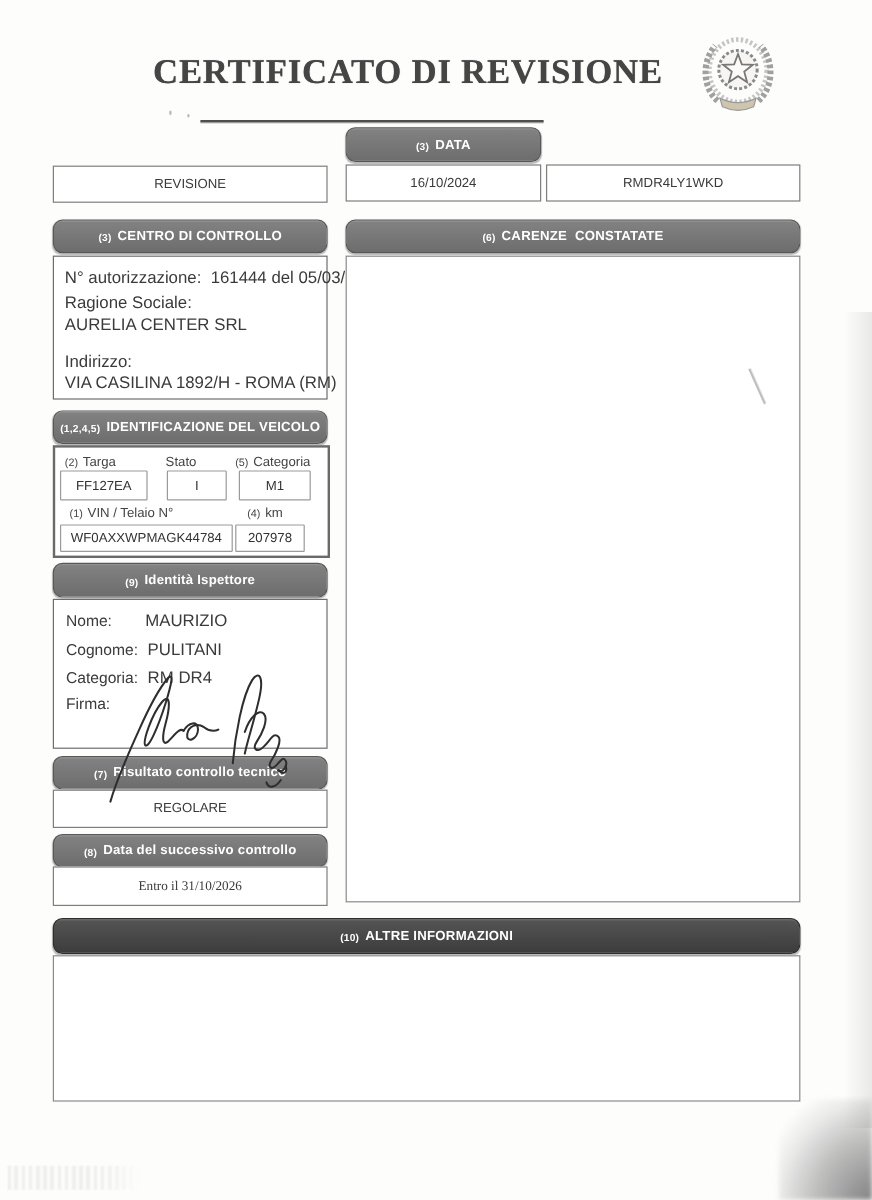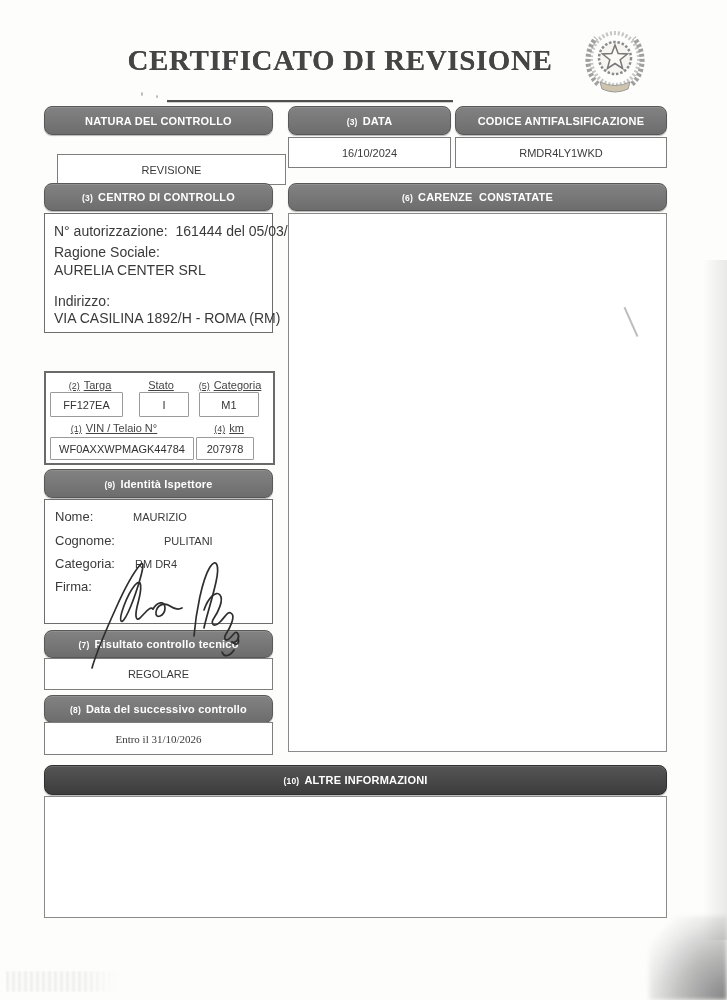--- a/index.html
+++ b/index.html
@@ -22,28 +22,28 @@
   .banner.dark{background:linear-gradient(180deg,#555555,#3c3c3c);border-color:#2f2f2f;}
   .banner .bnum{font-size:8.5px;margin-right:5px;position:relative;top:1px;}
   .banner .blabel{white-space:pre-wrap;}
   
   .vbox{background:#fff;border:1.5px solid #7e7e7e;display:flex;align-items:center;
         justify-content:center;font-size:11px;color:#3a3a3a;}
   .bigbox{background:#fff;border:1.5px solid #8a8a8a;}
   
   .centro-line{position:absolute;left:9px;font-size:14px;color:#3a3a3a;white-space:pre;}
   
-  .flabel{position:absolute;font-size:11px;color:#444;text-align:center;white-space:pre;text-decoration:underline;}
+  .flabel{position:absolute;font-size:11px;color:#444;white-space:pre;}
   .flabel .bnum2{font-size:9px;margin-right:4px;}
   .input{position:absolute;background:#fff;border:1px solid #9a9a9a;border-radius:1px;
          display:flex;align-items:center;justify-content:center;font-size:11px;color:#333;}
   
   .irow{position:absolute;left:10px;display:flex;align-items:baseline;}
   .ilabel{font-size:13px;color:#3a3a3a;min-width:58px;display:inline-block;}
-  .ivalue{font-size:11px;color:#3a3a3a;margin-left:20px;}
+  .ivalue{font-size:14px;color:#3a3a3a;margin-left:8px;}
   
   .crease{left:630px;top:306px;width:1.5px;height:32px;background:rgba(90,90,90,.4);
           transform:rotate(-24deg);filter:blur(.4px);}
   .right-band{right:0;top:260px;width:24px;height:680px;
               background:linear-gradient(to right,rgba(255,255,255,0),rgba(140,140,140,.18));}
   .corner-smudge{right:0;bottom:0;width:78px;height:84px;filter:blur(2px);
        background:radial-gradient(ellipse at 105% 105%,rgba(70,70,70,.7),rgba(115,115,115,.45) 45%,rgba(160,160,160,.2) 70%,rgba(0,0,0,0) 86%);}
   .watermark{left:6px;top:971px;width:112px;height:21px;opacity:.32;filter:blur(.8px);
        background:repeating-linear-gradient(90deg,#cfcfcf 0 3px,rgba(0,0,0,0) 3px 6px);
        -webkit-mask-image:linear-gradient(90deg,#000 70%,transparent);
@@ -63,38 +63,32 @@
       <ellipse cx="31" cy="33" rx="24" ry="26" fill="none" stroke="#a0a0a0" stroke-width="4" stroke-dasharray="2 2" opacity=".6"></ellipse>
       <circle cx="31" cy="32" r="16" fill="#f7f5f1" stroke="#8a8a8a" stroke-width="2.5" stroke-dasharray="2.5 1.8"></circle>
       <polygon points="31,19 34.2,27.6 43.4,28 36.2,33.7 38.6,42.5 31,37.5 23.4,42.5 25.8,33.7 18.6,28 27.8,27.6" fill="#fbfaf6" stroke="#777777" stroke-width="1.5"></polygon>
       <path d="M16,56 Q31,63 46,56 L44,63 Q31,69 18,63 Z" fill="#cfc4ad" stroke="#9a9a9a" stroke-width="1"></path>
     </svg>
   </div>
   <div class="abs title-underline"></div>
   <div class="abs speck" style="left:141px;top:92px;width:2px;height:4px;"></div>
   <div class="abs speck" style="left:156px;top:95px;width:2px;height:3px;"></div>
 
-  <div class="abs banner" style="left:44px;top:106px;width:227px;height:27px;">
-    <span class="blabel">NATURA DEL CONTROLLO</span>
-  </div>
-  <div class="abs vbox" style="left:44px;top:154px;width:227px;height:29px;margin-left:13px;">
+  <div class="abs vbox" style="left:44px;top:138px;width:227px;height:29px;">
     <span>REVISIONE</span>
   </div>
 
   <div class="abs banner" style="left:288px;top:106px;width:161px;height:27px;">
     <span class="bnum">(3)</span>
     <span class="blabel">DATA</span>
   </div>
   <div class="abs vbox" style="left:288px;top:137px;width:161px;height:29px;">
     <span>16/10/2024</span>
   </div>
 
-  <div class="abs banner" style="left:455px;top:106px;width:210px;height:27px;">
-    <span class="blabel">CODICE ANTIFALSIFICAZIONE</span>
-  </div>
   <div class="abs vbox" style="left:455px;top:137px;width:210px;height:29px;">
     <span>RMDR4LY1WKD</span>
   </div>
 
   <div class="abs banner" style="left:44px;top:183px;width:227px;height:26px;">
     <span class="bnum">(3)</span>
     <span class="blabel">CENTRO DI CONTROLLO</span>
   </div>
   <div class="abs bigbox" style="left:44px;top:213px;width:227px;height:118px;border-color:#6d6d6d;">
     <div class="centro-line" style="top:9px;"><span>N° autorizzazione:</span>  <span>161444 del 05/03/2024</span></div>
@@ -105,20 +99,24 @@
   </div>
 
   <div class="abs banner" style="left:288px;top:183px;width:377px;height:26px;">
     <span class="bnum">(6)</span>
     <span class="blabel">CARENZE  CONSTATATE</span>
   </div>
   <div class="abs bigbox" style="left:288px;top:213px;width:377px;height:537px;">
     <span></span>
   </div>
 
+  <div class="abs banner" style="left:44px;top:342px;width:227px;height:26px;">
+    <span class="bnum">(1,2,4,5)</span>
+    <span class="blabel">IDENTIFICAZIONE DEL VEICOLO</span>
+  </div>
   <div class="abs bigbox" style="left:44px;top:371px;width:227px;height:90px;border-width:2px;border-color:#6a6a6a;">
     <div class="flabel" style="left:8px;top:6px;width:72px;"><span class="bnum2">(2)</span><span>Targa</span></div>
     <div class="flabel" style="left:92px;top:6px;width:46px;">Stato</div>
     <div class="flabel" style="left:150px;top:6px;width:68px;"><span class="bnum2">(5)</span><span>Categoria</span></div>
 
     <div class="input" style="left:4px;top:19px;width:71px;height:23px;">
       <span>FF127EA</span>
       </div>
     <div class="input" style="left:93px;top:19px;width:48px;height:23px;">
       <span>I</span>
@@ -140,21 +138,21 @@
 
   <div class="abs banner" style="left:44px;top:469px;width:227px;height:27px;">
     <span class="bnum">(9)</span>
     <span class="blabel">Identità Ispettore</span>
   </div>
   <div class="abs bigbox" style="left:44px;top:499px;width:227px;height:123px;border-color:#6d6d6d;">
     <div class="irow" style="top:9px;">
       <span class="ilabel">Nome:</span>
       <span class="ivalue">MAURIZIO</span>
     </div>
-    <div class="irow" style="top:33px;gap:29px;">
+    <div class="irow" style="top:33px;">
       <span class="ilabel">Cognome:</span>
       <span class="ivalue">PULITANI</span>
     </div>
     <div class="irow" style="top:56px;">
       <span class="ilabel">Categoria:</span>
       <span class="ivalue">RM DR4</span>
     </div>
     <div class="irow" style="top:79px;">
       <span class="ilabel">Firma:</span>
     </div>

